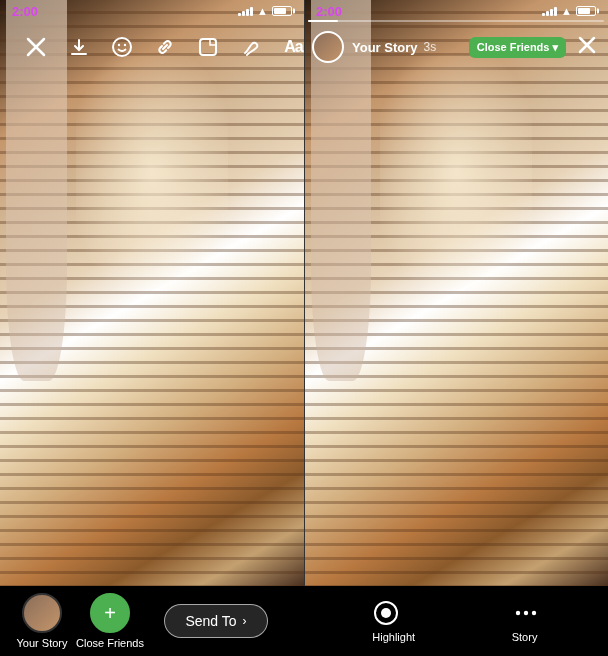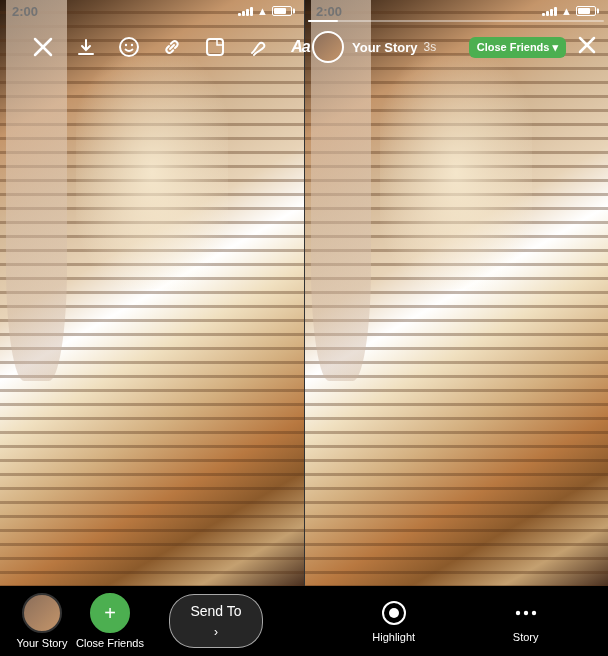--- a/index.html
+++ b/index.html
@@ -21,21 +21,21 @@
       align-items: center;
       justify-content: space-between;
       padding: 0 12px;
       z-index: 100;
     }
     .status-bar-left { left: 0; width: 304px; }
     .status-bar-right { left: 304px; width: 304px; }
     .status-time {
       font-size: 13px;
       font-weight: 600;
-      color: #737373;
+      color: #d946ef;
     }
     .status-icons {
       display: flex;
       align-items: center;
       gap: 4px;
     }
     .signal-bars {
       display: flex;
       align-items: flex-end;
       gap: 1px;
@@ -95,29 +95,28 @@
       overflow: hidden;
     }
     .story-panel-left {
       border-right: 1px solid #333;
     }
 
     
     .toolbar-left {
       position: absolute;
       top: 22px;
-      left: 12px;
+      left: 5px;
       width: 320px;
       height: 50px;
       display: flex;
       align-items: center;
       justify-content: space-around;
       padding: 0 10px;
       z-index: 50;
-      font-style: italic;
     }
     .toolbar-icon {
       color: #fff;
       font-size: 20px;
       cursor: pointer;
       width: 32px;
       height: 32px;
       display: flex;
       align-items: center;
       justify-content: center;
@@ -278,39 +277,38 @@
       border-radius: 25px;
       color: #fff;
       font-size: 14px;
       font-weight: 500;
       padding: 8px 20px;
       display: flex;
       align-items: center;
       gap: 6px;
       cursor: pointer;
       white-space: nowrap;
-      flex-direction: column;
     }
 
     .chevron-right {
       font-size: 12px;
     }
 
     .bottom-right {
       width: 304px;
       display: flex;
       align-items: center;
       justify-content: space-around;
       padding: 0 20px;
     }
 
     .bottom-action-item {
       display: flex;
       flex-direction: column;
-      align-items: center;
+      align-items: flex-start;
       gap: 4px;
       cursor: pointer;
     }
 
     .bottom-action-icon {
       width: 28px;
       height: 28px;
       display: flex;
       align-items: center;
       justify-content: center;

